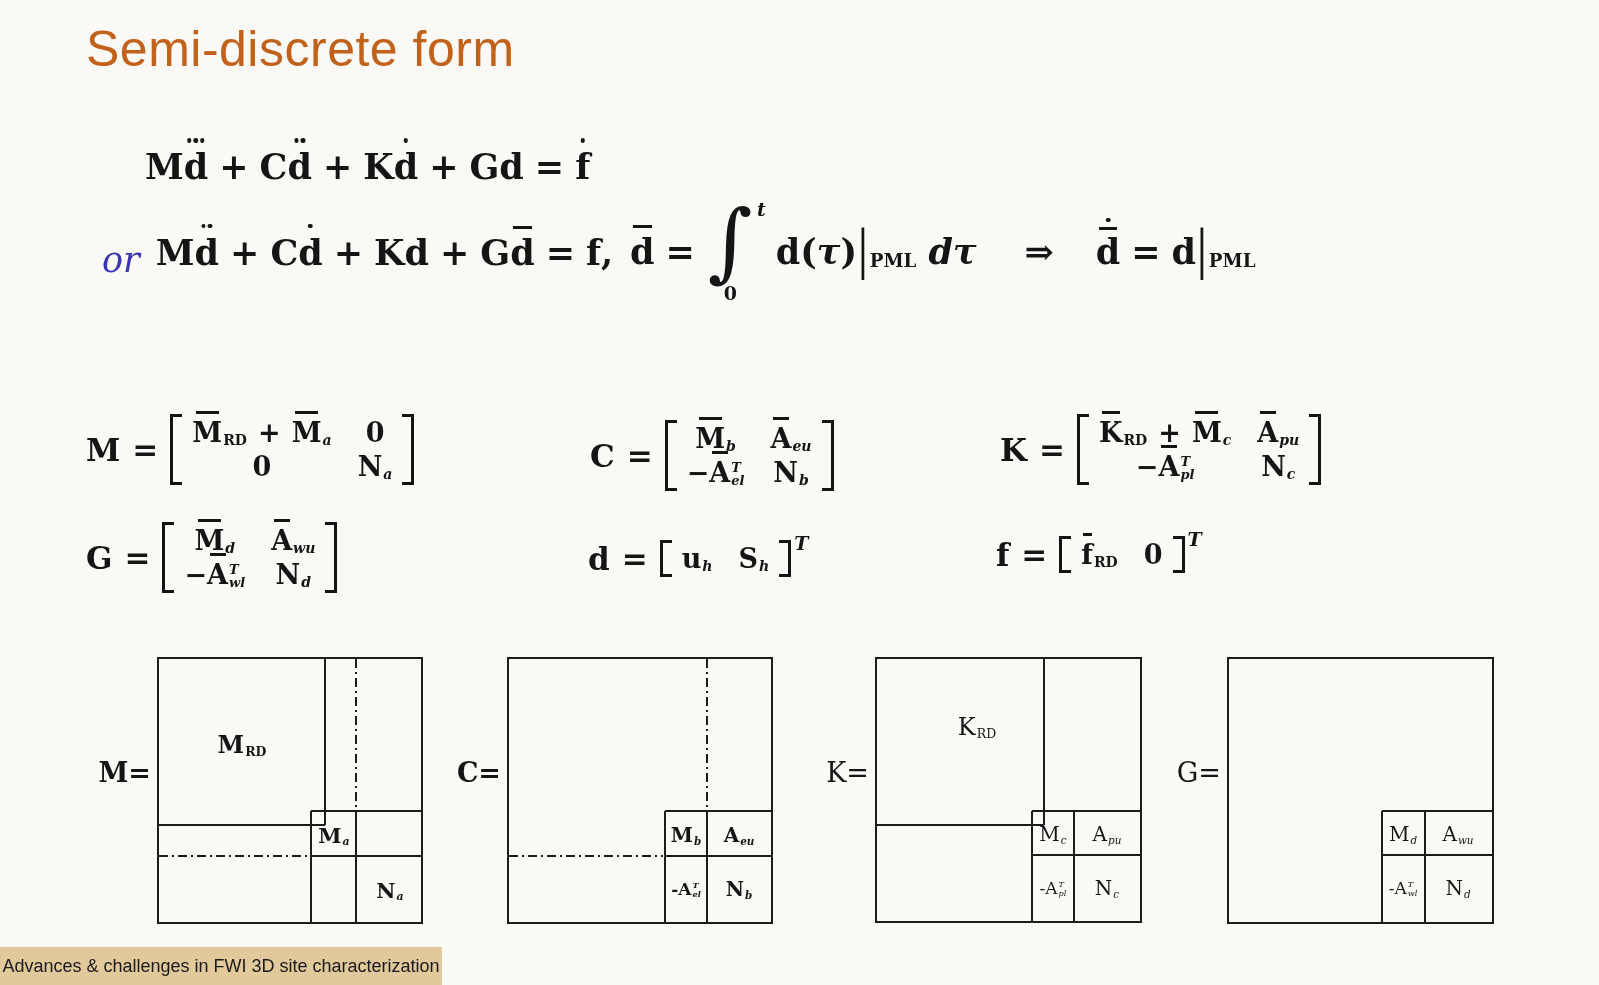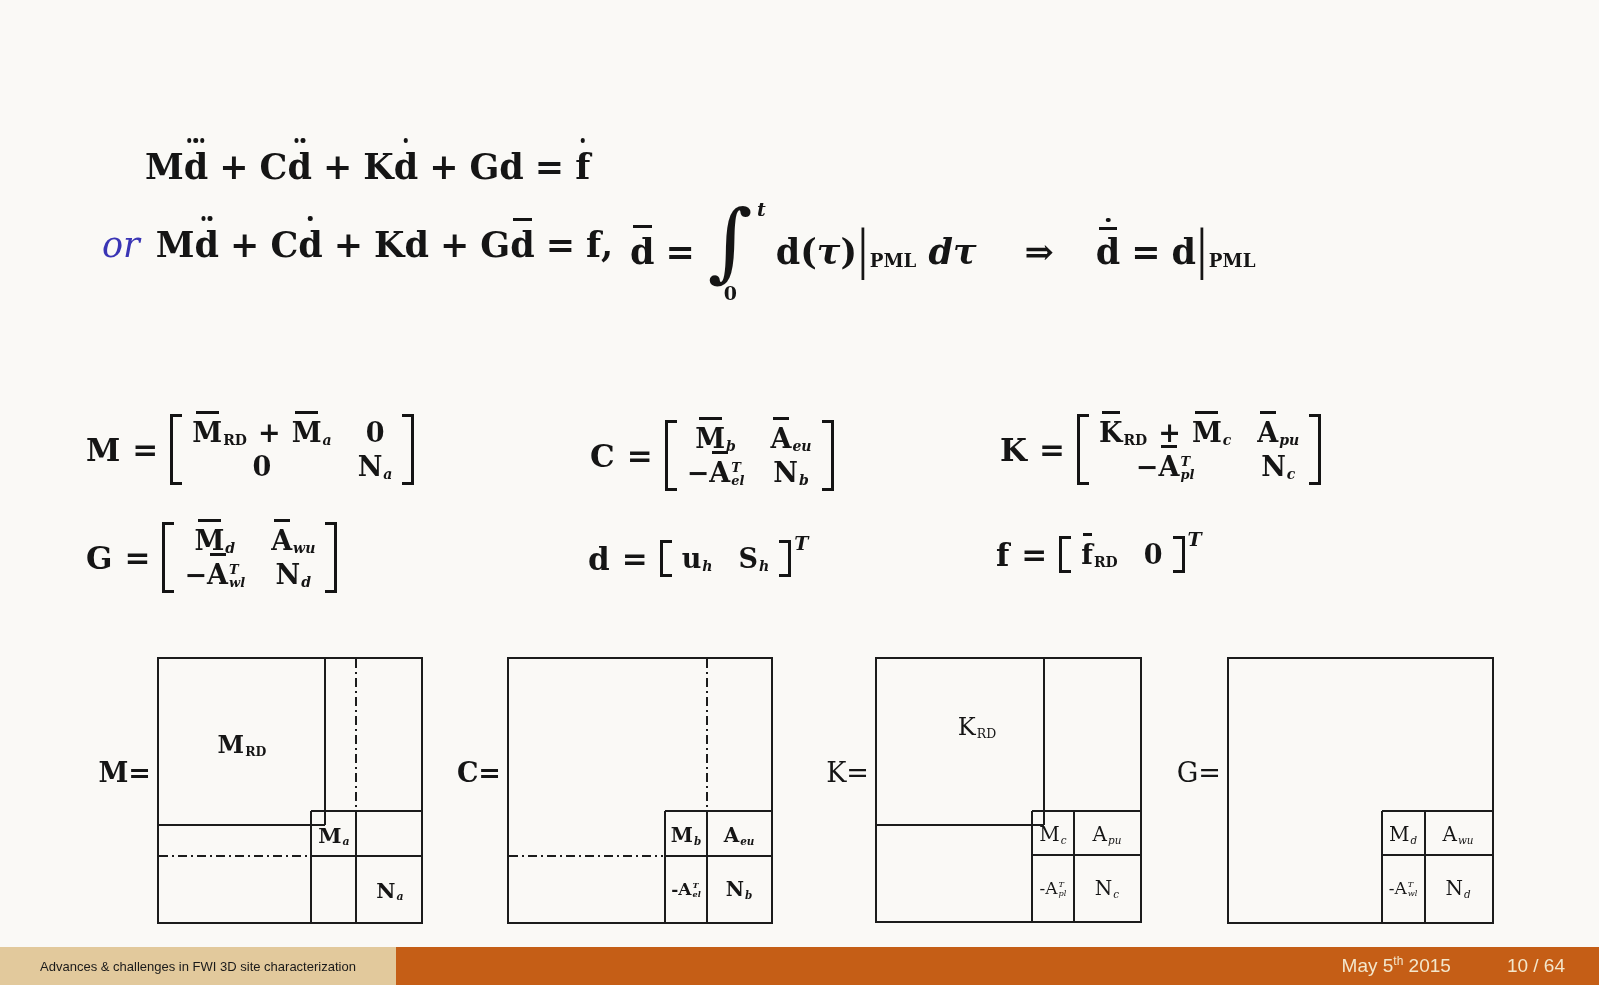--- a/index.html
+++ b/index.html
@@ -6,21 +6,21 @@
   .slide{position:relative;width:1599px;height:985px;background:#faf9f6;overflow:hidden;
          font-family:"DejaVu Serif",serif;color:#151515;}
   .title{position:absolute;left:86px;top:20px;font-family:"Liberation Sans",sans-serif;
          font-size:50px;color:#c2621a;letter-spacing:0.5px;}
   
   .m{font-weight:bold;}
   .eqline{position:absolute;display:flex;align-items:center;font-size:35px;white-space:nowrap;}
   .tok{display:inline-flex;align-items:baseline;}
   .op{margin:0 11px;}
   .it{font-style:italic;}
-  .nb{font-weight:normal;}
+  .nb{font-weight:normal;margin-top:16px;}
   .blue{color:#3a35b5;}
   .msp{display:inline-block;height:1px;}
   .accw{position:relative;display:inline-block;}
   .abar{position:absolute;left:12%;right:12%;height:3px;background:#141414;}
   .adots{position:absolute;left:50%;transform:translateX(-50%);display:flex;gap:2px;}
   .adot{width:4.5px;height:4.5px;border-radius:50%;background:#141414;}
   .sub{font-size:0.52em;vertical-align:-0.35em;align-self:flex-end;margin-left:1px;}
   .ss{display:inline-flex;flex-direction:column;align-items:flex-start;line-height:1.05;
       font-size:0.48em;vertical-align:-0.4em;align-self:center;margin-left:1px;margin-top:0.25em;}
   .int{position:relative;width:58px;height:98px;display:inline-block;flex:none;margin:0 2px;}
@@ -47,30 +47,31 @@
           font-weight:normal;}
   .dlabel.bd{font-weight:bold;}
   .dlab{position:absolute;transform:translate(-50%,-50%);white-space:nowrap;font-weight:normal;
         display:inline-flex;align-items:baseline;}
   .dlab.bd{font-weight:bold;}
   
   .footer{position:absolute;left:0;bottom:0;width:1599px;height:38px;display:flex;
           font-family:"Liberation Sans",sans-serif;font-size:19px;}
   .f-sec{display:flex;align-items:center;justify-content:center;white-space:nowrap;}
   .f-left{width:531px;background:#cfdcb8;color:#1a1a1a;}
-  .f-mid{width:396px;background:#e2c99c;color:#1a1a1a;font-size:13px;}
+  .f-mid{width:442px;background:#e2c99c;color:#1a1a1a;font-size:18px;}
   .f-right{flex:1;background:#c55e16;color:#f3e7cc;justify-content:flex-end;gap:56px;
            padding-right:34px;}
   .f-right sup{font-size:12px;}
 </style>
 </head>
 <body>
 
 <div class="slide">
 
+  <div class="title">Semi-discrete form</div>
 
   <div class="eqline m" style="left:145px;top:146px;">
       <span class="tok">
         <span class="bs">M</span>
       </span>
       <span class="tok">
         <span class="accw"><span class="bs">d</span><span class="adots" style="top: -8px;">
             <span class="adot"></span>
             <span class="adot"></span>
             <span class="adot"></span>
@@ -610,19 +611,15 @@
           <span class="bs">N</span>
           <span class="sub it">d</span>
         </span>
       </div>
     </div>
 
   <div class="footer">
     <div class="f-sec f-mid">
       <span>Advances &amp; challenges in FWI 3D site characterization</span>
     </div>
-    <div class="f-sec f-right">
-      <span><span>May 5</span><sup>th</sup><span> 2015</span></span>
-      <span>10 / 64</span>
-    </div>
   </div>
 
 </div>
 
 </body></html>

